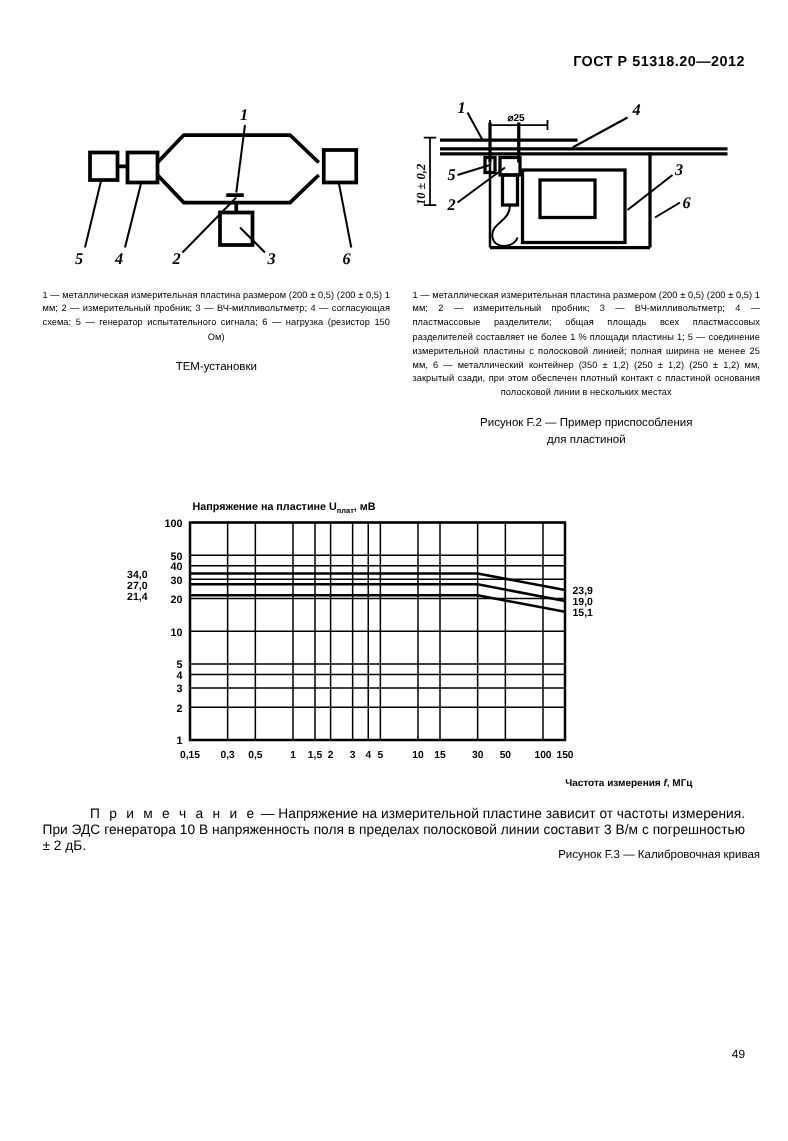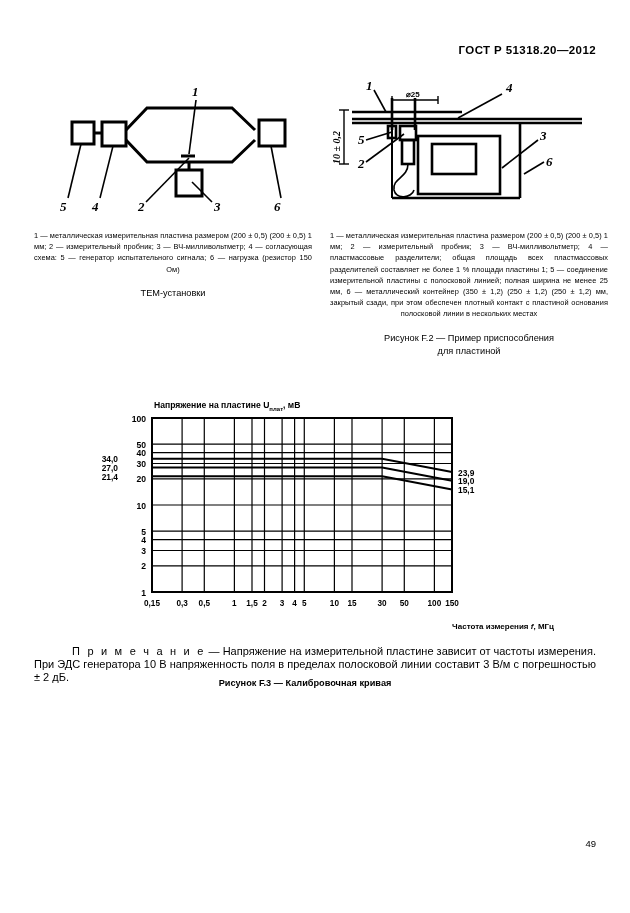--- a/index.html
+++ b/index.html
@@ -52,22 +52,22 @@
   }
   .xaxis-title i{font-style:italic;}
 
   
   .note{
     position:absolute;top:645px;left:34px;width:562px;
     font-size:11px;line-height:13px;text-align:justify;
   }
   .note .sp{letter-spacing:2.2px;}
   .f3cap{
-    position:absolute;top:678px;left:24px;width:562px;
-    text-align:center;font-size:9.2px;font-weight:bold;
+    position:absolute;top:678px;left:46px;width:562px;
+    text-align:right;font-size:9.2px;
   }
   .pageno{
     position:absolute;top:838px;right:34px;
     font-size:9.5px;
   }
   svg{display:block;}
   .num{font-style:italic;font-weight:bold;font-family:"Liberation Serif",serif;}
 </style>
 </head>
 <body>

